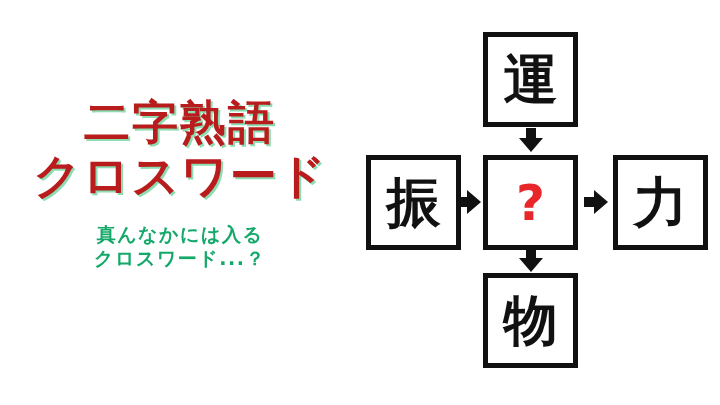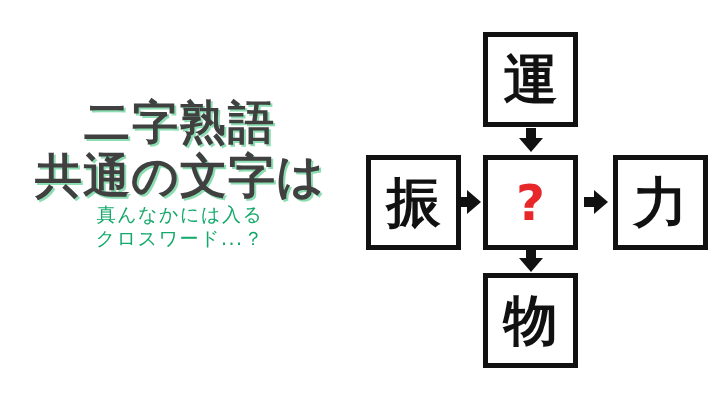--- a/index.html
+++ b/index.html
@@ -26,31 +26,32 @@
     top: 96px;
     width: 360px;
     text-align: center;
   }
 
   .title-line {
     font-weight: 700;
     font-size: 46px;
     line-height: 53px;
     letter-spacing: 2px;
-    color: #404040;
+    color: #b91c1c;
     text-shadow: 2px 2px 0 rgba(120, 215, 165, 0.85);
     white-space: nowrap;
   }
   .title-line.line2 {
     letter-spacing: 1px;
     font-size: 47px;
   }
 
   .subtitle {
-    font-weight: 400;
+    margin-top: 20px;
+    font-weight: 700;
     font-size: 19px;
     line-height: 24px;
     letter-spacing: 1.5px;
     color: #14a96a;
     white-space: nowrap;
   }
 
   
   .puzzle {
     position: absolute;
@@ -131,21 +132,21 @@
   .arrow-left-center   { left: 97px;  top: 190px; }
   .arrow-center-right  { left: 224px; top: 190px; }
 </style>
 </head>
 <body>
 
 <div id="stage">
 
   <div class="text-panel">
     <div class="title-line line1">二字熟語</div>
-    <div class="title-line line2">共通の文字は</div>
+    <div class="title-line line2">クロスワード</div>
     <div class="subtitle">
       <div>真んなかには入る</div>
       <div>クロスワード...？</div>
     </div>
   </div>
 
   <div class="puzzle">
 
     <div class="cell cell-top">
       <span class="glyph">運</span>

